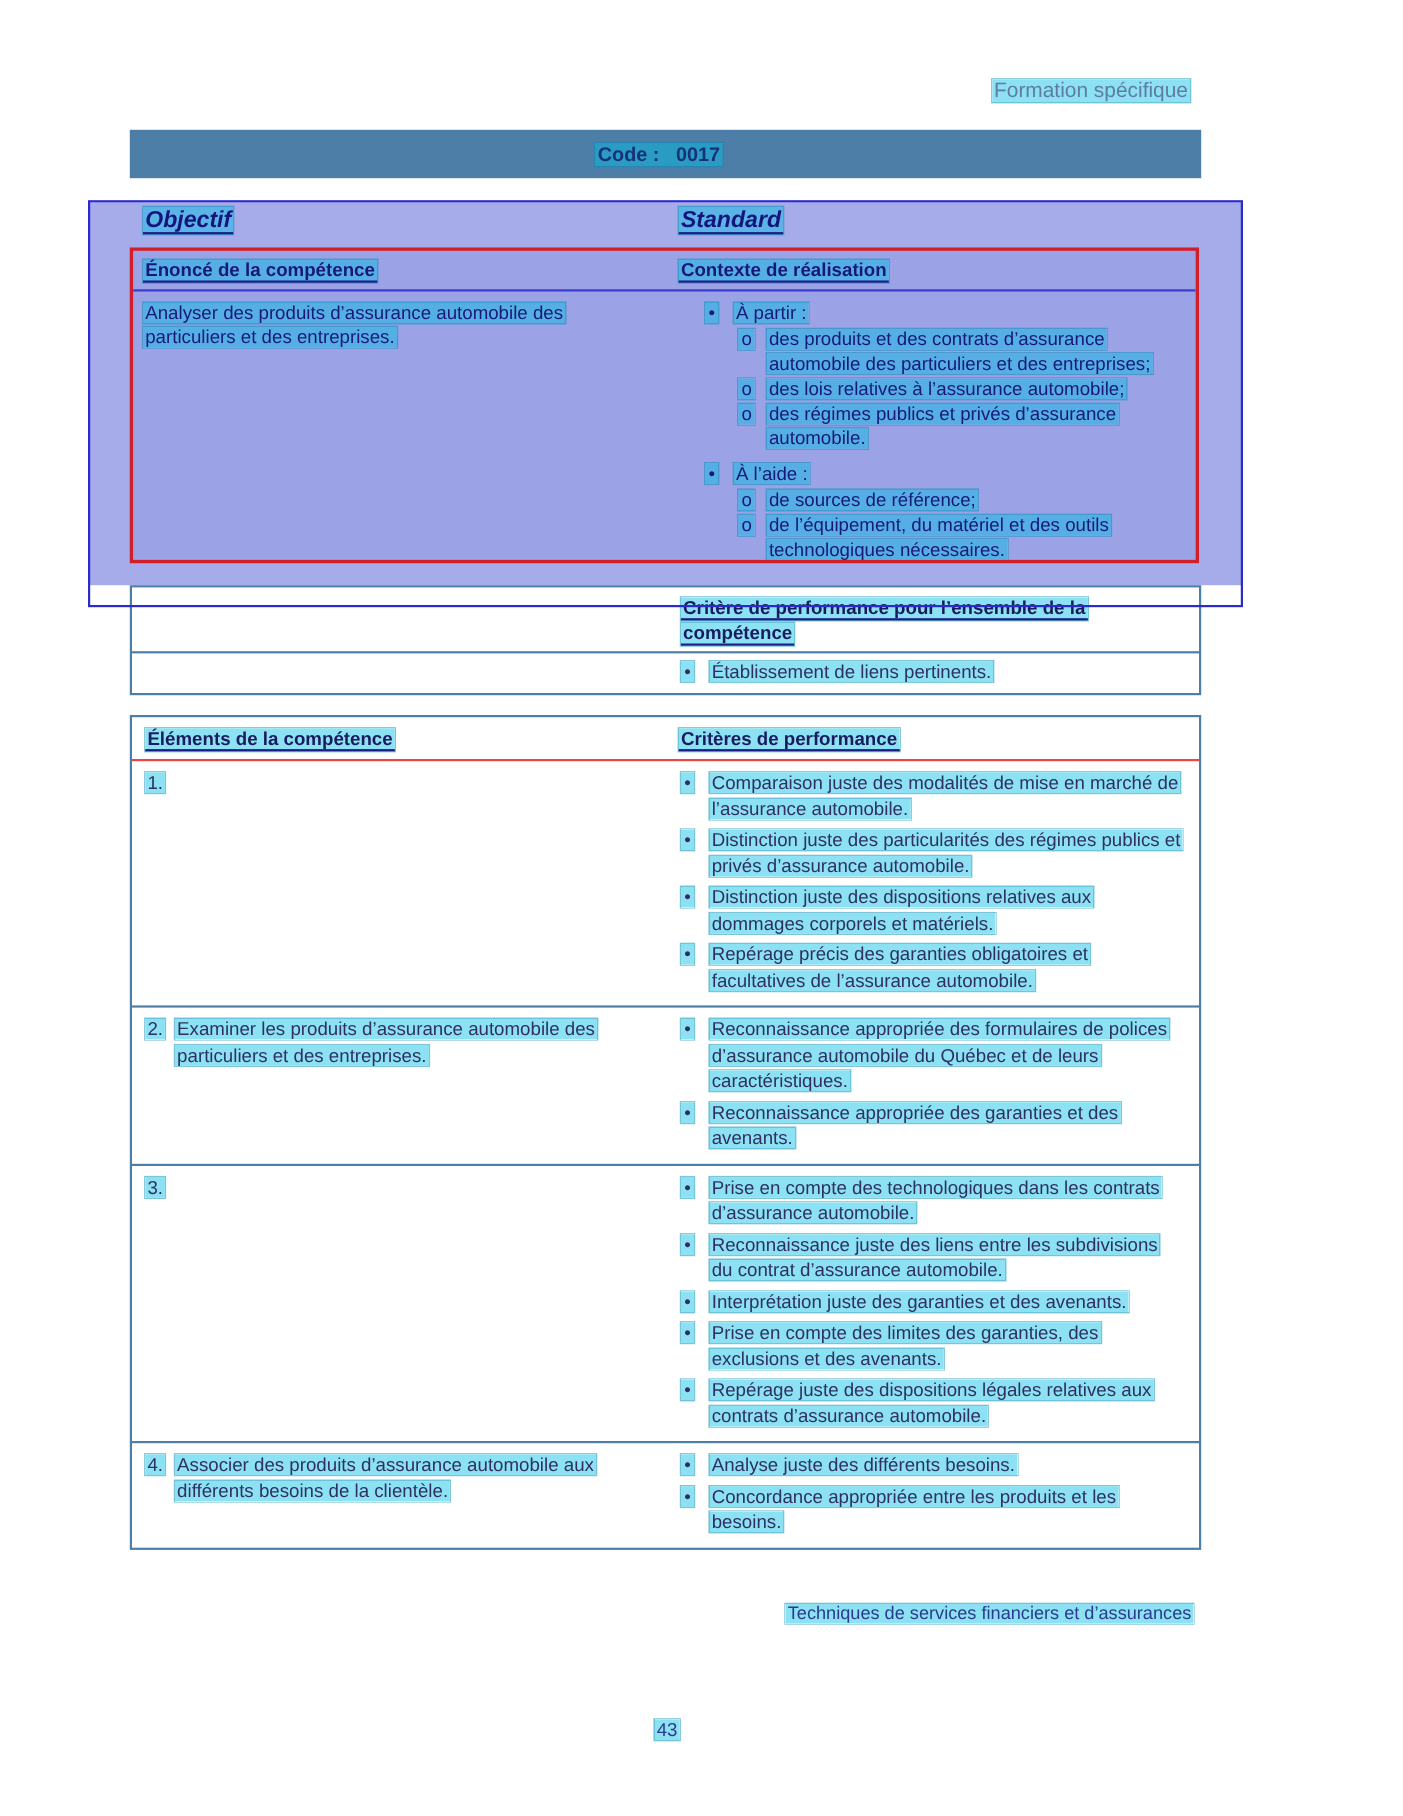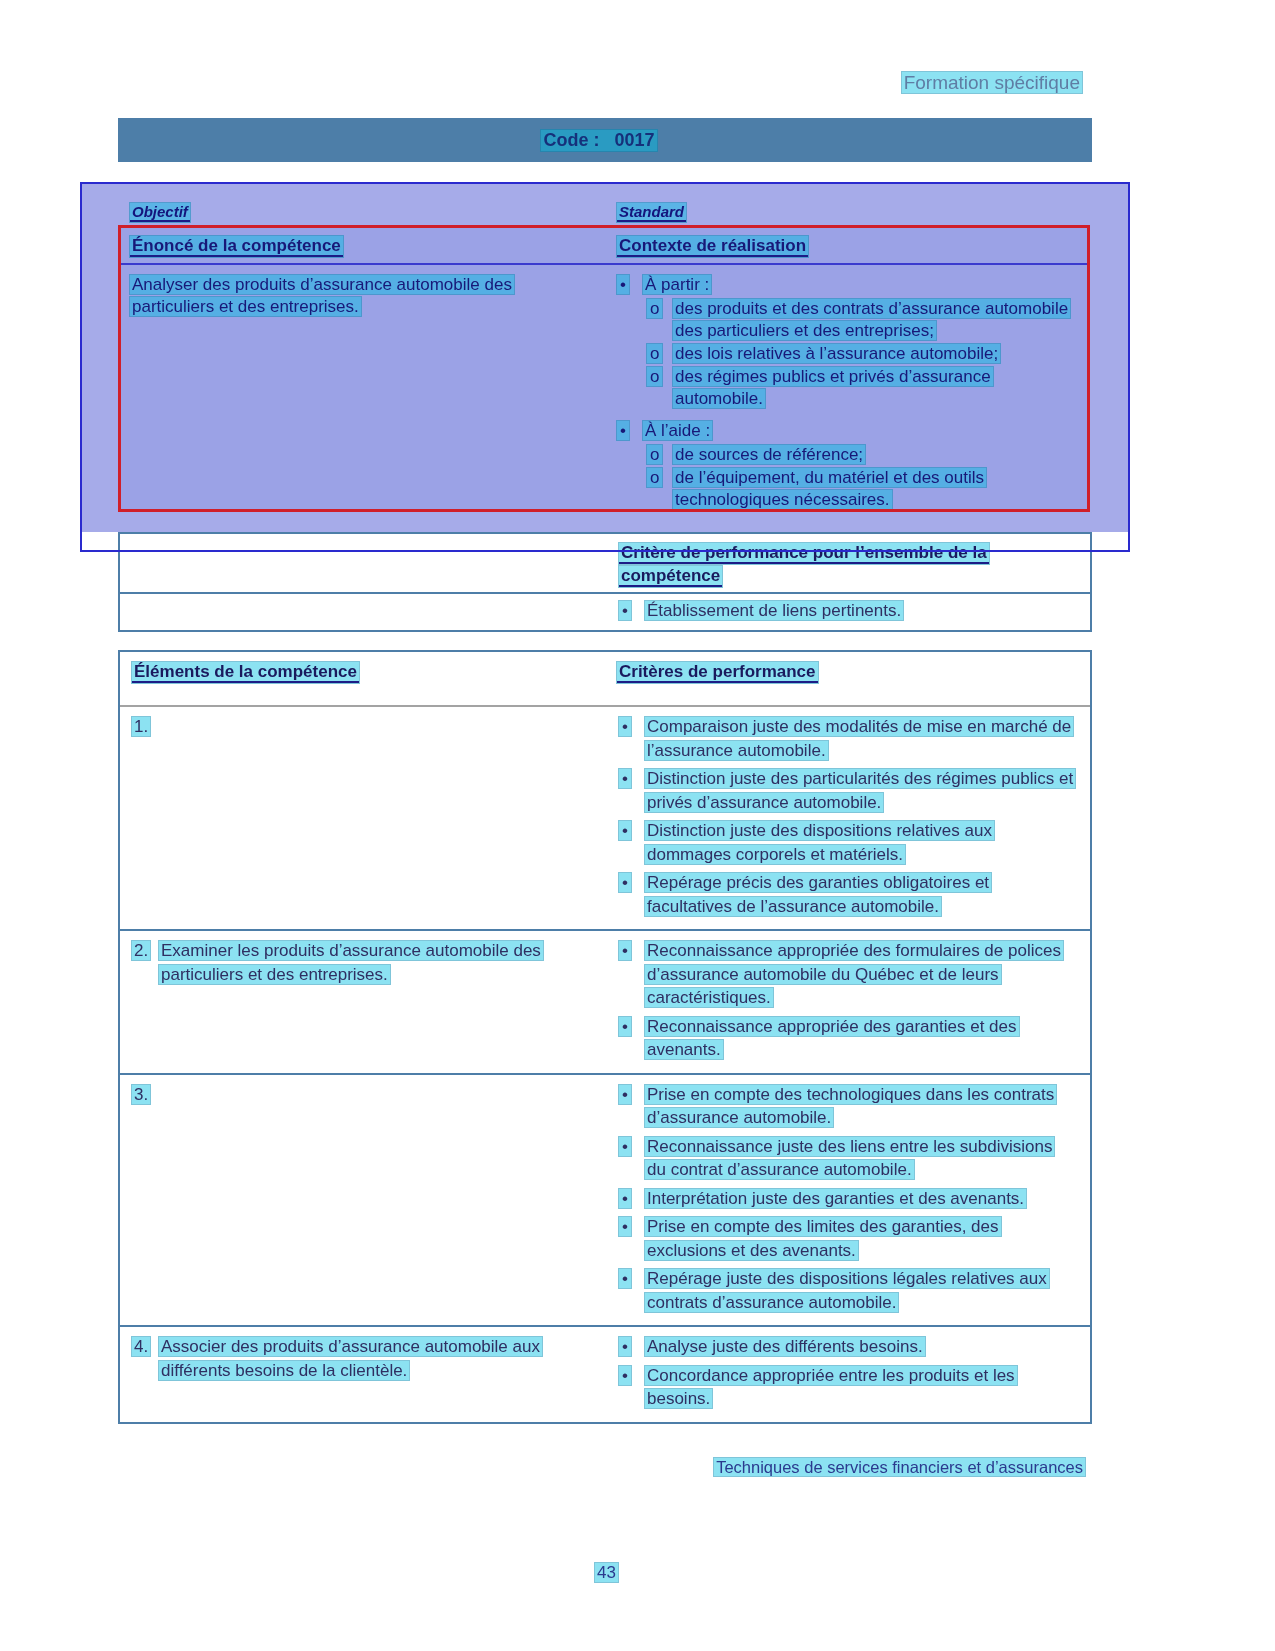--- a/index.html
+++ b/index.html
@@ -24,50 +24,50 @@
   .code-bar { position:absolute; left:118px; top:118px; width:974px; height:44px;
     background:#4d7ea8; display:flex; justify-content:center; align-items:center;
     padding-right:12px; }
   .code-bar .hl { font-size:18px; font-weight:bold; color:#16307a; white-space:pre; }
 
   .panel-fill { position:absolute; left:80px; top:184px; width:1050px; height:348px;
     background:#a6abe9; z-index:0; }
   .panel-border { position:absolute; left:80px; top:182px; width:1050px; height:370px;
     border:2px solid #2a2ace; z-index:6; pointer-events:none; }
 
-  .obj-label, .std-label { position:absolute; top:200px; z-index:2;
-    font-style:italic; font-weight:bold; font-size:15px; line-height:24px; color:#14147c; }
+  .obj-label, .std-label { position:absolute; top:188px; z-index:2;
+    font-style:italic; font-weight:bold; font-size:21px; line-height:24px; color:#14147c; }
   .obj-label { left:130px; } .std-label { left:617px;font-style:italic; }
 
   .red-box { position:absolute; left:118px; top:225px; width:972px; height:287px;
     background:#9ba2e6; border:3px solid #d01f2a; z-index:1;
     color:#181878; font-size:17px; line-height:22px; overflow:hidden; }
   .rb-header { display:grid; grid-template-columns:488px 1fr; padding-top:7px; height:37px;
     border-bottom:2px solid #3a3ace; font-weight:bold; }
-  .rb-body { display:grid; grid-template-columns:488px 1fr; padding-top:9px; }
+  .rb-body { display:grid; grid-template-columns:488px 1fr; padding-top:9px;gap:24px; }
   .cl { padding-left:9px; padding-right:40px; }
   .cr { padding-left:8px; padding-right:4px; }
 
   .blt { display:grid; grid-template-columns:26px 1fr; margin-bottom:2px; }
   .sub { display:grid; grid-template-columns:26px 1fr; margin-left:30px; margin-bottom:1px; }
   .mk .hl { padding:0 3px; }
   .gap-top { margin-top:10px; }
 
   .table1 { position:absolute; left:118px; top:532px; width:974px; background:#fff;
     border:2px solid #4d7ea8; z-index:2; font-size:17px; line-height:23px; }
   .t1-head { display:grid; grid-template-columns:491px 1fr; min-height:60px;
     border-bottom:2px solid #4d7ea8; padding-top:7px; }
   .t1-head .cr { padding-right:24px; }
   .t1-body { display:grid; grid-template-columns:491px 1fr; min-height:36px;
     padding-top:5px; padding-bottom:4px; }
 
   .table2 { position:absolute; left:118px; top:650px; width:974px; background:#fff;
     border:2px solid #4d7ea8; font-size:17px; line-height:23.5px; }
-  .t2-head { display:grid; grid-template-columns:491px 1fr; height:55px;
-    border-bottom:2px solid #a3a3a3; padding-top:8px; }
+  .t2-head { display:grid; grid-template-columns:491px 1fr; height:40px;
+    border-bottom:2px solid #ef4444; padding-top:8px; }
   .t2-head .hcl { padding-left:12px; }
   .t2-head .hcr { padding-left:6px; }
   .t2-row { display:grid; grid-template-columns:491px 1fr;
     border-bottom:2px solid #4d7ea8; padding:8px 0 6px; }
   .t2-row.last { border-bottom:none; }
   .r1 { min-height:218px; } .r2 { min-height:132px; } .r3 { min-height:240px; } .r4 { min-height:78px; }
   .num-el { display:grid; grid-template-columns:27px 1fr; padding-left:12px; padding-right:24px; }
   .crit { padding-left:8px; padding-right:16px; }
   .crit .blt { margin-bottom:5px; }
 

